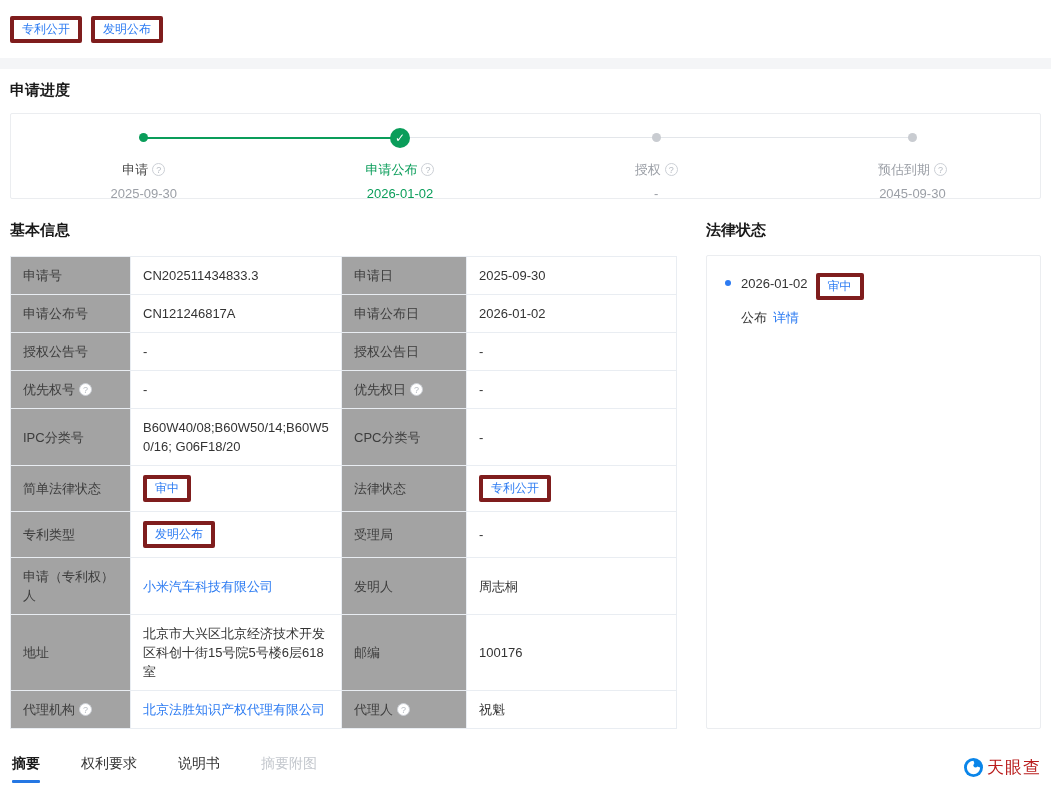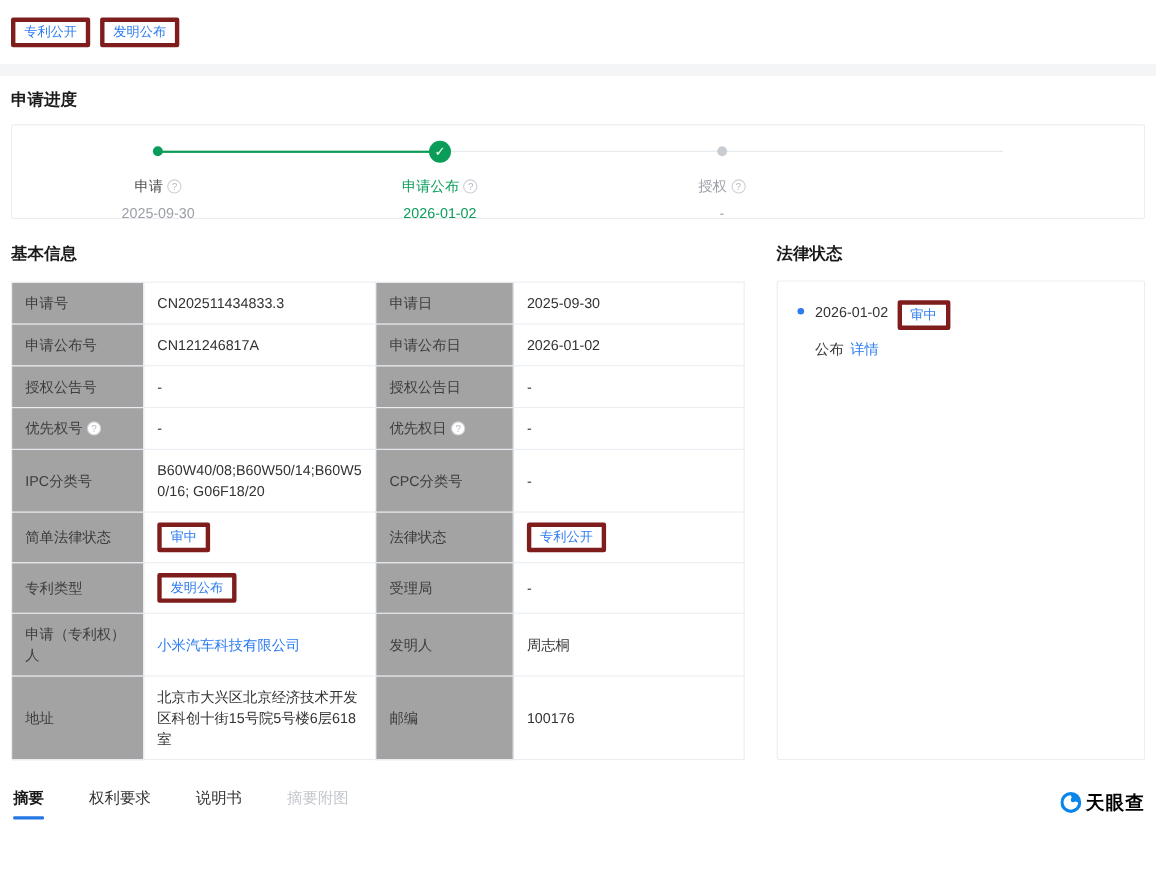--- a/index.html
+++ b/index.html
@@ -65,21 +65,21 @@
   .legal-action { margin-top:8px; }
   .legal-action .link { margin-left:6px; }
 
   
   .tabs-bar { display:flex; align-items:center; padding:0 10px; margin-top:21px; height:34px; }
   .tab { font-size:14px; color:#333; margin-right:37px; position:relative; padding:6px 2px 12px 2px; cursor:pointer; }
   .tab.active { font-weight:bold; color:#1a1a1a; }
   .tab.active::after { content:""; position:absolute; left:2px; right:2px; bottom:2px; height:3px; background:#2577e3; border-radius:1px; }
   .tab.disabled { color:#c3c7cd; cursor:default; }
   .brand { margin-left:auto; display:flex; align-items:center; gap:4px; }
-  .brand-name { font-size:17px; font-weight:bold; color:#000000; letter-spacing:1px; }
+  .brand-name { font-size:17px; font-weight:normal; color:#b91c1c; letter-spacing:1px; }
 </style>
 </head>
 <body>
 
 <div class="page">
 
   <div class="page-header">
     <div><span class="tag">专利公开</span><span class="tag">发明公布</span></div>
   </div>
 
@@ -103,20 +103,27 @@
           </div>
           <div class="tl-label"><span>申请公布</span><span class="help">?</span></div>
           <div class="tl-date">2026-01-02</div>
         </div>
         <div class="tl-step pending" style="left: 62.7%;">
           <div class="dot-area">
             <div class="dot-pending"></div>
           </div>
           <div class="tl-label"><span>授权</span><span class="help">?</span></div>
           <div class="tl-date">-</div>
+        </div>
+        <div class="tl-step pending" style="left: 87.6%;">
+          <div class="dot-area">
+            <div class="dot-pending"></div>
+          </div>
+          <div class="tl-label"><span>预估到期</span><span class="help">?</span></div>
+          <div class="tl-date">2045-09-30</div>
         </div>
       </div>
   </div>
 
   <div class="columns">
     <div class="col-left">
       <div class="section-title">基本信息</div>
       <table class="info-table">
         <colgroup>
             <col style="width:120px">
@@ -171,20 +178,26 @@
               <td class="lbl"><span>申请（专利权）人</span></td>
               <td><a class="link">小米汽车科技有限公司</a></td>
               <td class="lbl"><span>发明人</span></td>
               <td>周志桐</td>
             </tr>
             <tr>
               <td class="lbl"><span>地址</span></td>
               <td>北京市大兴区北京经济技术开发区科创十街15号院5号楼6层618室</td>
               <td class="lbl"><span>邮编</span></td>
               <td>100176</td>
+            </tr>
+            <tr>
+              <td class="lbl"><span>代理机构</span><span class="help">?</span></td>
+              <td><a class="link">北京法胜知识产权代理有限公司</a></td>
+              <td class="lbl"><span>代理人</span><span class="help">?</span></td>
+              <td>祝魁</td>
             </tr>
           </tbody>
       </table>
     </div>
     <div class="col-right">
       <div class="section-title">法律状态</div>
       <div class="legal-box">
           <div class="legal-item"><span class="legal-dot"></span><span class="legal-date">2026-01-02</span><span class="tag" style="margin-right: 0px;">审中</span><div class="legal-action"><span>公布</span><a class="link">详情</a></div></div>
         </div>
     </div>

